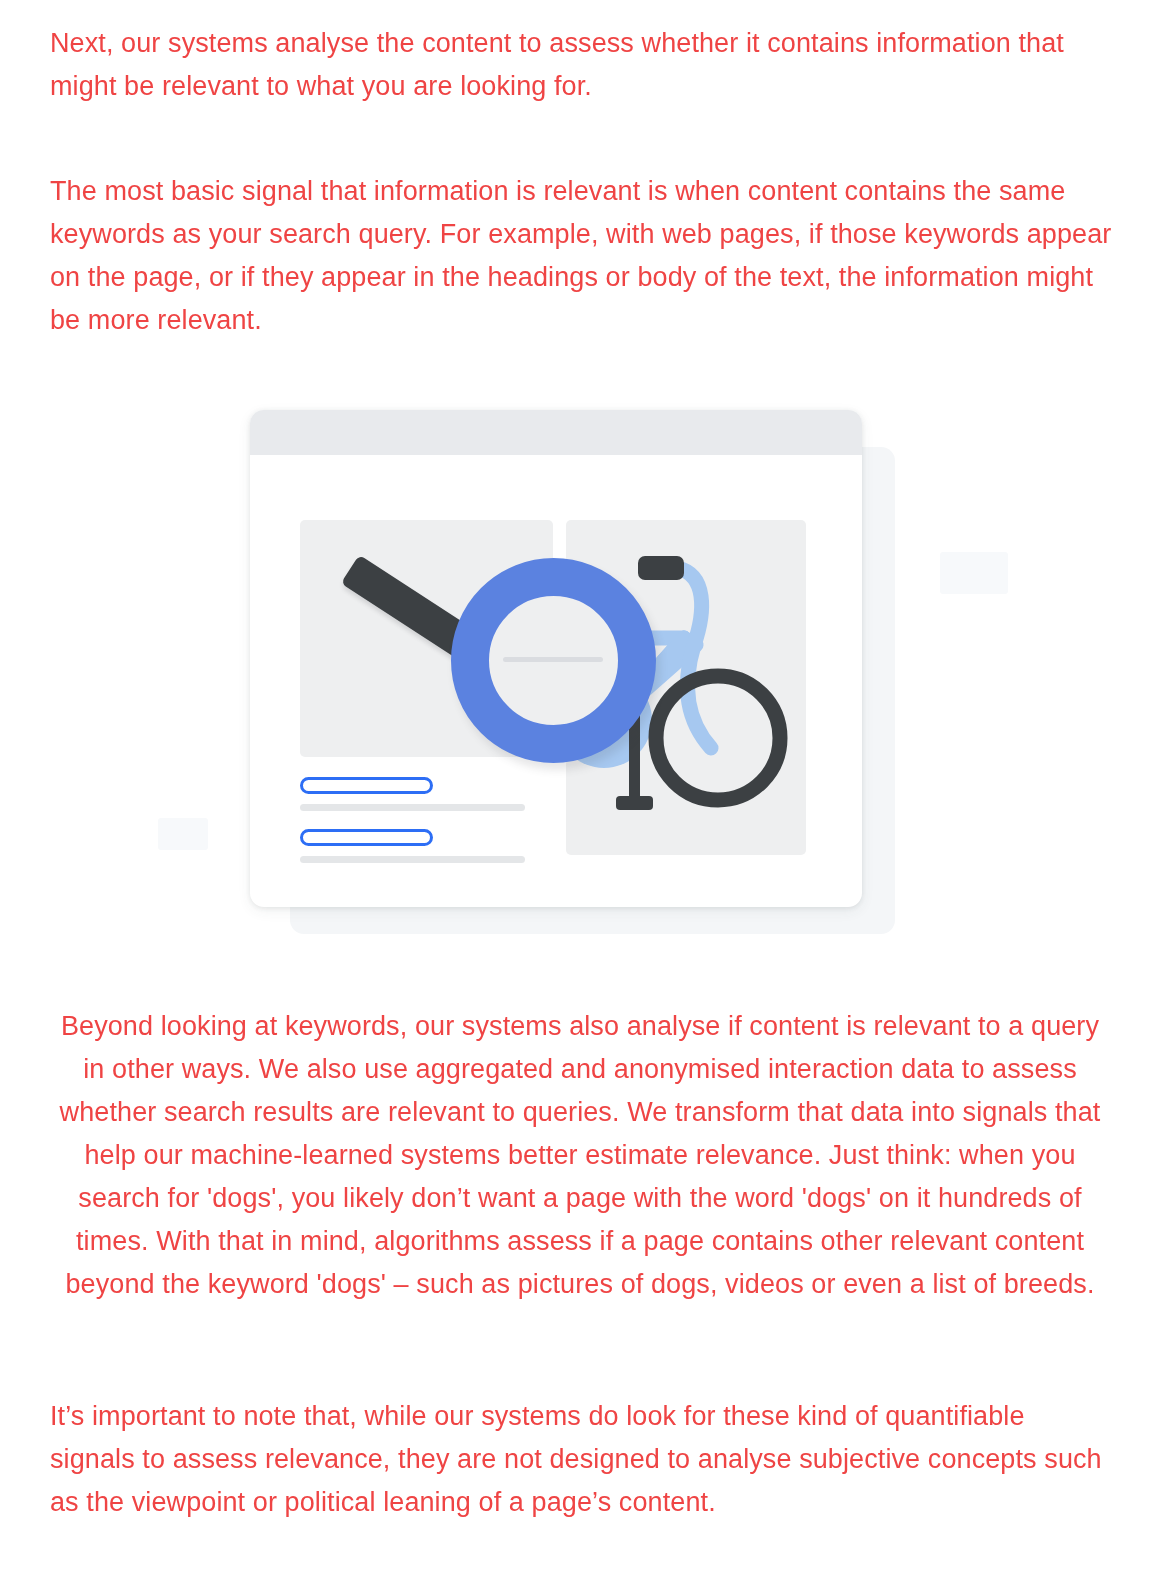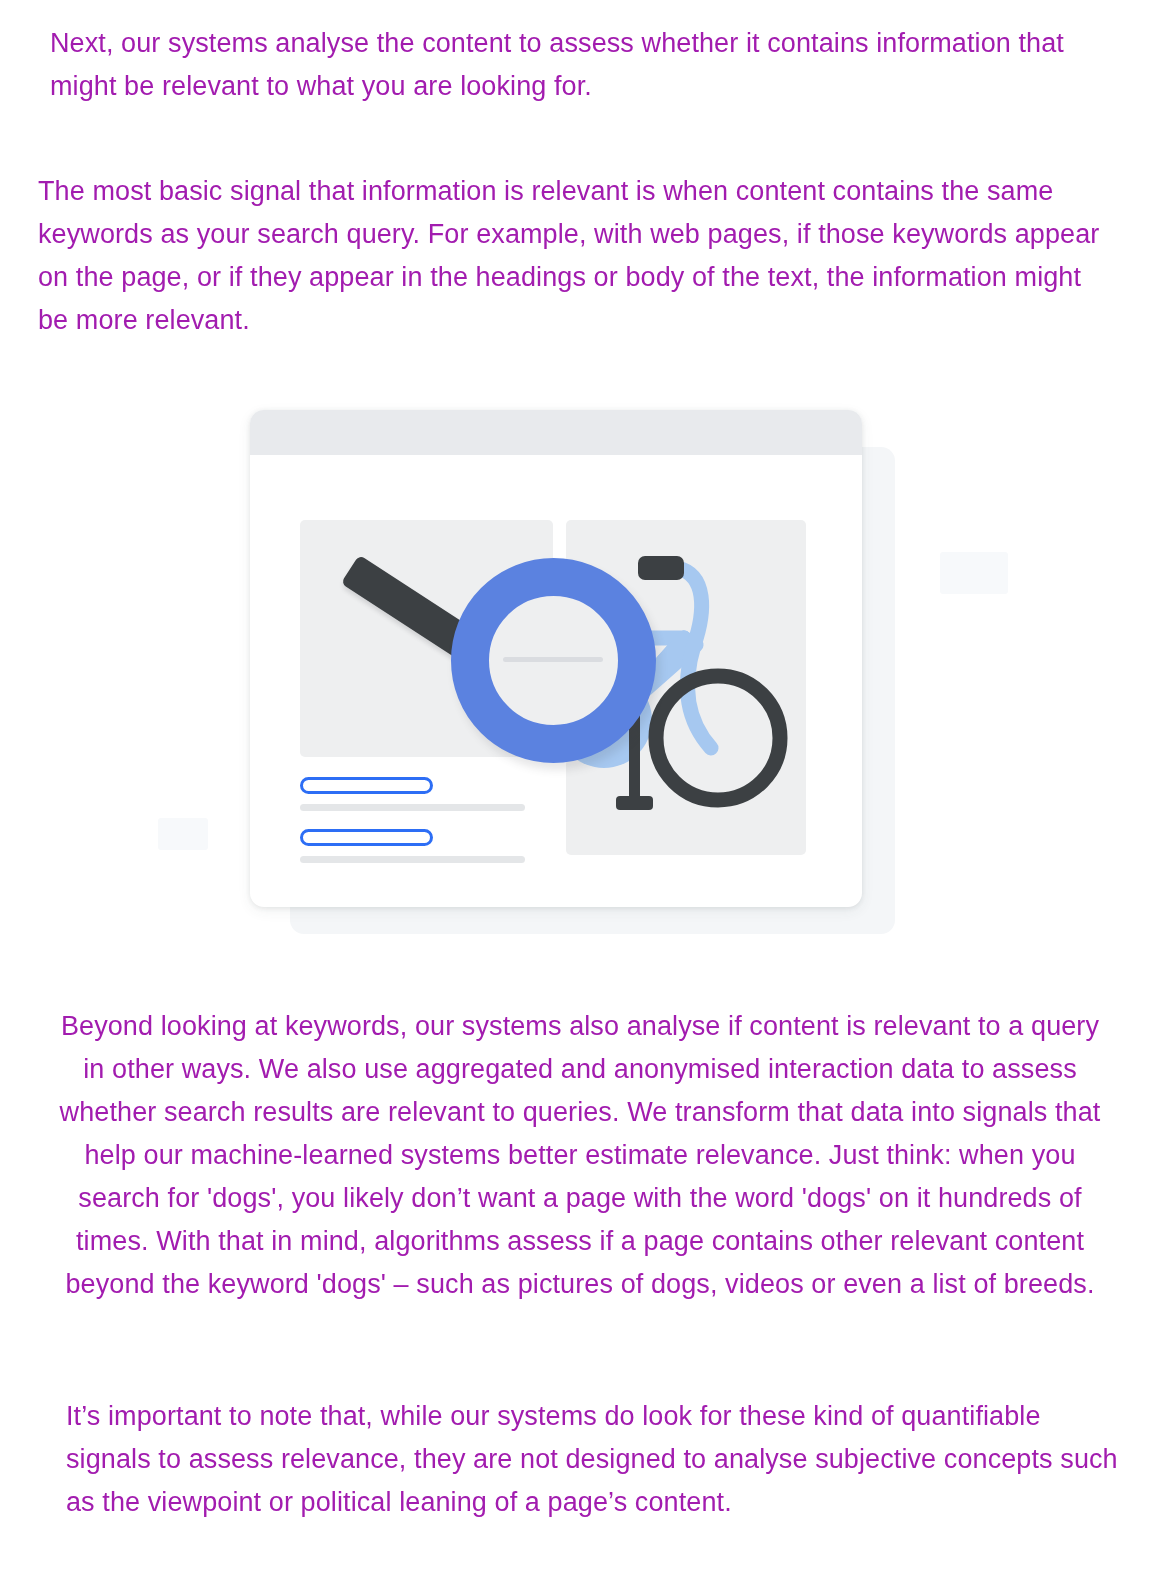--- a/index.html
+++ b/index.html
@@ -19,32 +19,32 @@
 
   .article {
     position: relative;
     width: 1152px;
     height: 1572px;
     box-sizing: border-box;
     padding: 0 50px;
   }
 
   .para {
-    color: #a21caf;
+    color: #ef4444;
     font-size: 27px;
     line-height: 43px;
     letter-spacing: 0.1px;
     font-weight: 400;
     margin: 0;
   }
 
   .para-1 { position: absolute; left: 50px; top: 22px;   width: 1060px; }
-  .para-2 { position: absolute; left: 38px; top: 170px;  width: 1065px; }
+  .para-2 { position: absolute; left: 50px; top: 170px;  width: 1065px; }
   .para-3 { position: absolute; left: 50px; top: 1005px; width: 1060px; text-align: center; }
-  .para-4 { position: absolute; left: 50px; top: 1395px; width: 1060px; margin-left: 16px; }
+  .para-4 { position: absolute; left: 50px; top: 1395px; width: 1060px; }
 
   
   .illustration {
     position: absolute;
     left: 140px;
     top: 395px;
     width: 900px;
     height: 570px;
   }
 

